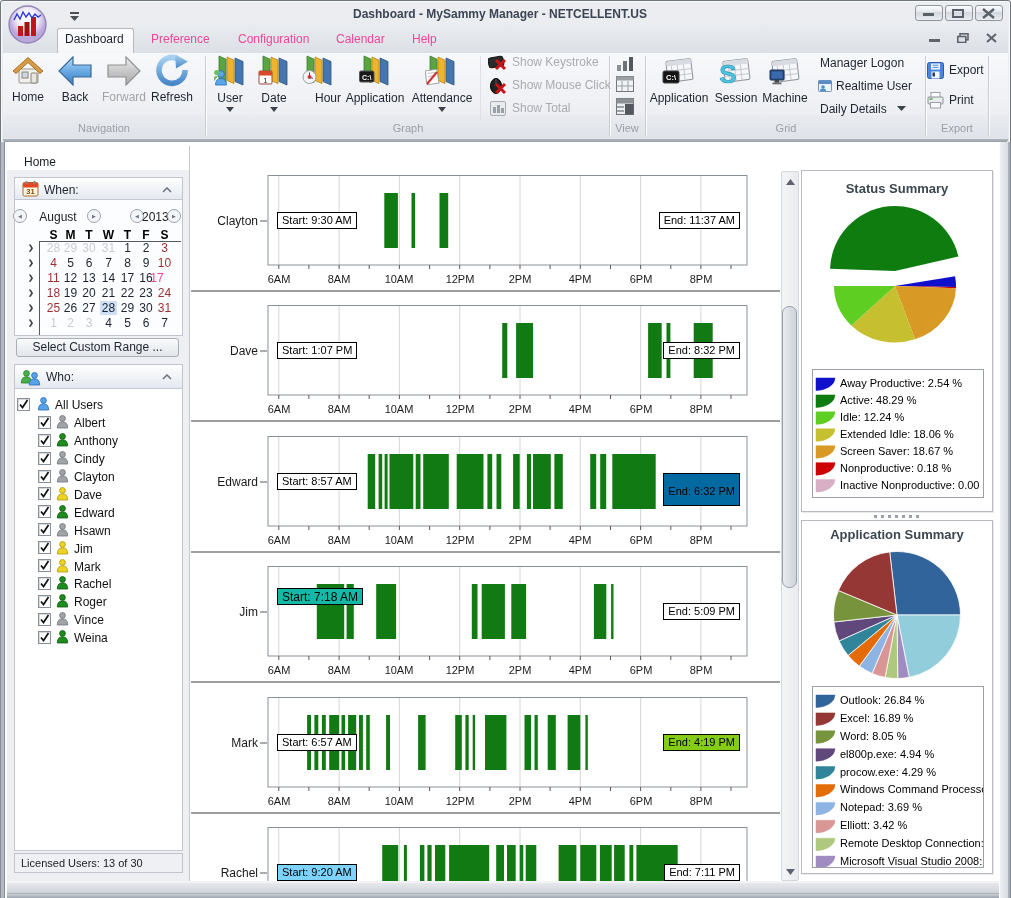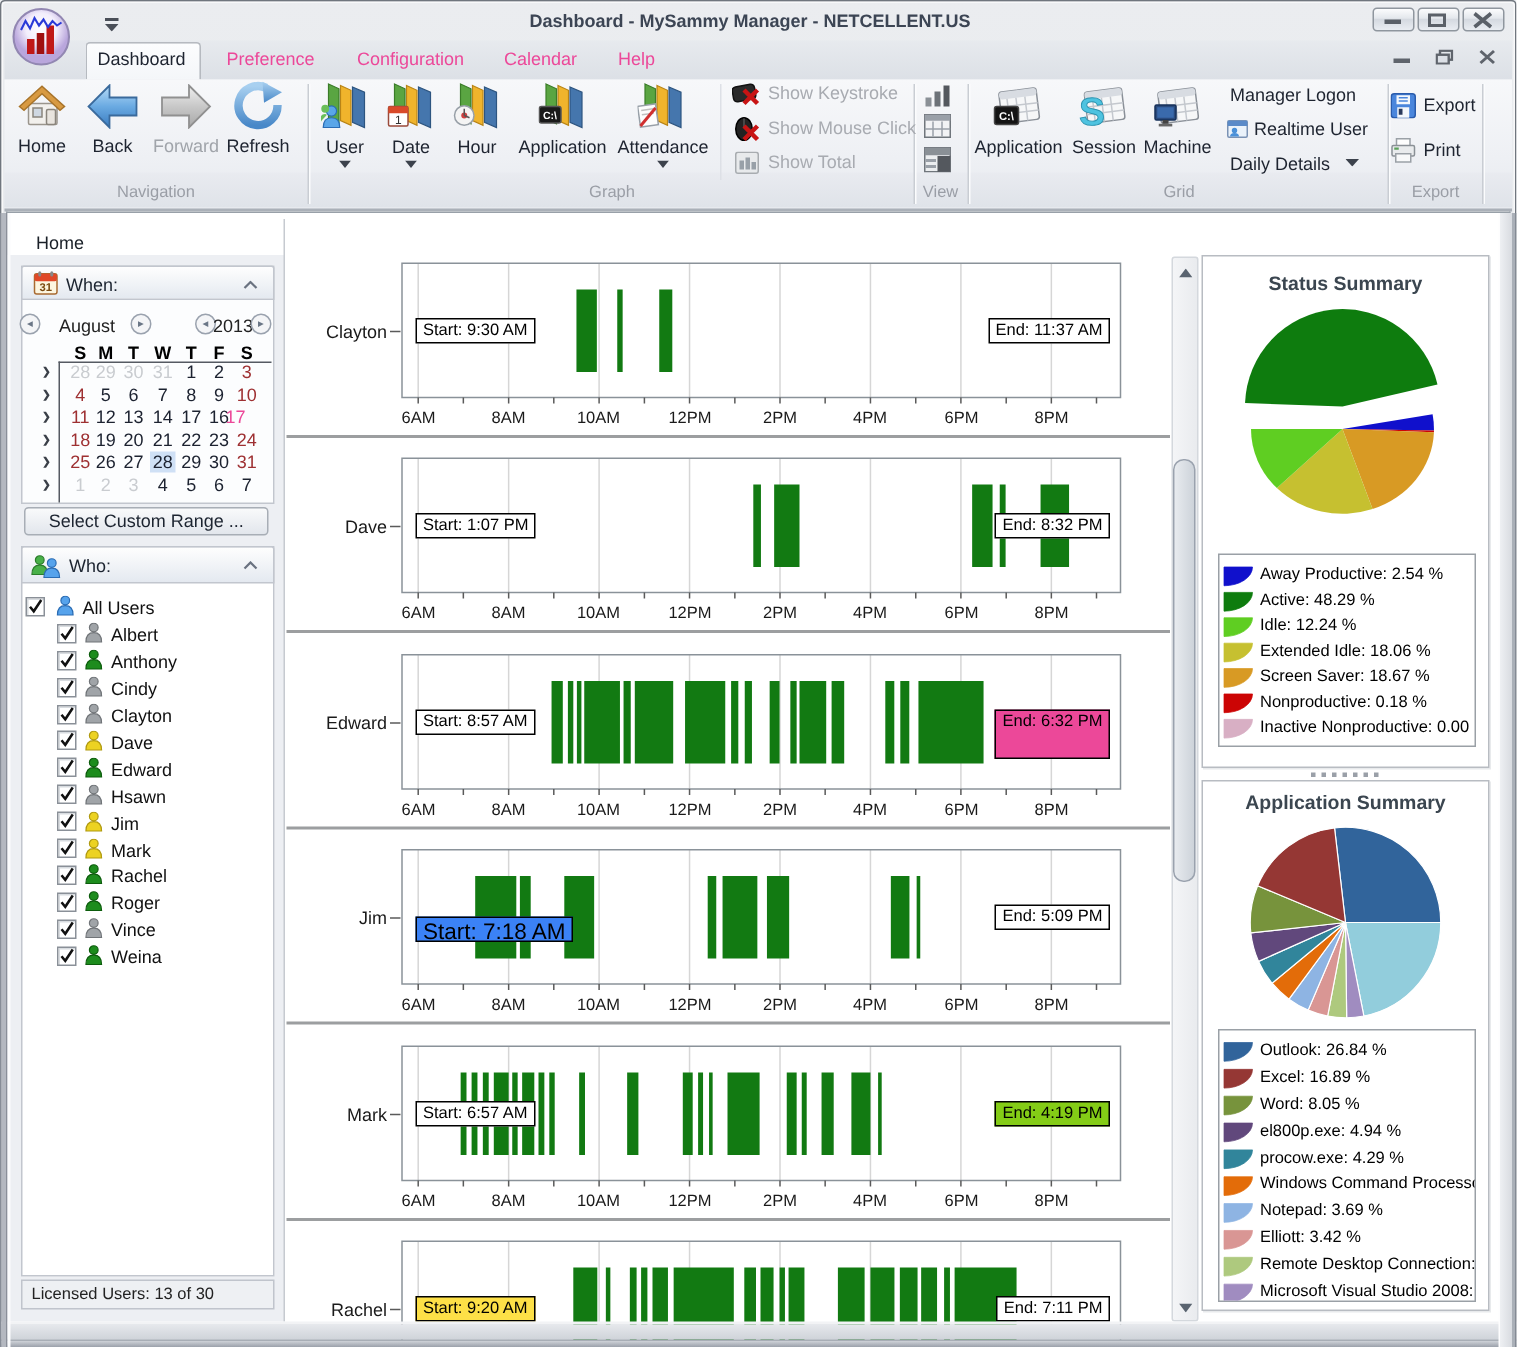--- a/index.html
+++ b/index.html
@@ -156,21 +156,21 @@
 <path d="M5 1 L12 4.2 V27.6 L5 24.4 Z" fill="#5aa542" stroke="#3a7c28" stroke-width="0.8"></path>
 <g transform="rotate(-8 7 22)">
       <rect x="1" y="15" width="12" height="14" fill="#fdfdfd" stroke="#98a0a8"></rect>
       <line x1="3" y1="18" x2="11" y2="18" stroke="#c0c0c0"></line>
       <line x1="3" y1="21" x2="11" y2="21" stroke="#c0c0c0"></line>
     </g>
     <line x1="2" y1="29" x2="12" y2="17" stroke="#d03030" stroke-width="2"></line>
   </svg>
 <div class="riblbl" style="left:185px;top:91px;width:90px">User</div>
 <div class="riblbl" style="left:229px;top:91px;width:90px">Date</div>
-<div class="riblbl" style="left:273px;top:91px;width:90px">Hour</div>
+<div class="riblbl" style="left:283px;top:91px;width:90px">Hour</div>
 <div class="riblbl" style="left:330px;top:91px;width:90px">Application</div>
 <div class="riblbl" style="left:397px;top:91px;width:90px">Attendance</div>
 <svg class="abs" style="left:226px;top:107px" width="8" height="5">
     <polygon points="0,0 8,0 4,5" fill="#3c424c"></polygon>
   </svg>
 <svg class="abs" style="left:270px;top:107px" width="8" height="5">
     <polygon points="0,0 8,0 4,5" fill="#3c424c"></polygon>
   </svg>
 <svg class="abs" style="left:438px;top:107px" width="8" height="5">
     <polygon points="0,0 8,0 4,5" fill="#3c424c"></polygon>
@@ -659,21 +659,21 @@
       <rect x="322.1" y="32" width="6.6" height="55" fill="#127a12"></rect>
       <rect x="335.9" y="32" width="4.2" height="55" fill="#127a12"></rect>
       <rect x="342.0" y="32" width="17.8" height="55" fill="#127a12"></rect>
       <rect x="363.4" y="32" width="8.4" height="55" fill="#127a12"></rect>
       <rect x="399.2" y="32" width="6.0" height="55" fill="#127a12"></rect>
       <rect x="409.2" y="32" width="6.0" height="55" fill="#127a12"></rect>
       <rect x="421.3" y="32" width="43.4" height="55" fill="#127a12"></rect>
     </svg>
 <div style="position:absolute;right:522px;top:53px;font-size:12px;color:#1a1a1a;white-space:nowrap">Edward</div>
 <div style="position:absolute;left:86px;top:51px;height:17px;border:1px solid #000;background:#fff;font-size:11px;color:#000;padding:1px 4px;white-space:nowrap">Start: 8:57 AM</div>
-<div style="position:absolute;right:40px;top:51px;height:33px;border:1px solid #000;background:#ec4899;font-size:11px;color:#000;padding:1px 4px;white-space:nowrap">End: 6:32 PM</div>
+<div style="position:absolute;right:40px;top:51px;height:33px;border:1px solid #000;background:#0369a1;font-size:11px;color:#000;padding:11px 4px;white-space:nowrap">End: 6:32 PM</div>
 <div style="position:absolute;left:63px;top:112px;width:50px;text-align:center;font-size:11px;color:#1a1a1a">6AM</div>
     <div style="position:absolute;left:123px;top:112px;width:50px;text-align:center;font-size:11px;color:#1a1a1a">8AM</div>
     <div style="position:absolute;left:183px;top:112px;width:50px;text-align:center;font-size:11px;color:#1a1a1a">10AM</div>
     <div style="position:absolute;left:244px;top:112px;width:50px;text-align:center;font-size:11px;color:#1a1a1a">12PM</div>
     <div style="position:absolute;left:304px;top:112px;width:50px;text-align:center;font-size:11px;color:#1a1a1a">2PM</div>
     <div style="position:absolute;left:364px;top:112px;width:50px;text-align:center;font-size:11px;color:#1a1a1a">4PM</div>
     <div style="position:absolute;left:425px;top:112px;width:50px;text-align:center;font-size:11px;color:#1a1a1a">6PM</div>
     <div style="position:absolute;left:485px;top:112px;width:50px;text-align:center;font-size:11px;color:#1a1a1a">8PM</div>
 <div style="position:absolute;left:0;top:129px;width:589px;height:2px;background:#9c9ea0"></div>
 </div>
@@ -708,21 +708,21 @@
       <rect x="125.8" y="32" width="27.4" height="55" fill="#127a12"></rect>
       <rect x="155.6" y="32" width="7.2" height="55" fill="#127a12"></rect>
       <rect x="185.2" y="32" width="19.9" height="55" fill="#127a12"></rect>
       <rect x="280.8" y="32" width="5.7" height="55" fill="#127a12"></rect>
       <rect x="290.7" y="32" width="23.2" height="55" fill="#127a12"></rect>
       <rect x="320.3" y="32" width="14.8" height="55" fill="#127a12"></rect>
       <rect x="402.9" y="32" width="12.4" height="55" fill="#127a12"></rect>
       <rect x="420.1" y="32" width="2.4" height="55" fill="#127a12"></rect>
     </svg>
 <div style="position:absolute;right:522px;top:53px;font-size:12px;color:#1a1a1a;white-space:nowrap">Jim</div>
-<div style="position:absolute;left:86px;top:59px;height:17px;border:1px solid #000;background:#3b82f6;font-size:15px;color:#000;padding:1px 4px;white-space:nowrap">Start: 7:18 AM</div>
+<div style="position:absolute;left:86px;top:36px;height:17px;border:1px solid #000;background:#14b8a6;font-size:12px;color:#000;padding:1px 4px;white-space:nowrap">Start: 7:18 AM</div>
 <div style="position:absolute;right:40px;top:51px;height:17px;border:1px solid #000;background:#fff;font-size:11px;color:#000;padding:1px 4px;white-space:nowrap">End: 5:09 PM</div>
 <div style="position:absolute;left:63px;top:112px;width:50px;text-align:center;font-size:11px;color:#1a1a1a">6AM</div>
     <div style="position:absolute;left:123px;top:112px;width:50px;text-align:center;font-size:11px;color:#1a1a1a">8AM</div>
     <div style="position:absolute;left:183px;top:112px;width:50px;text-align:center;font-size:11px;color:#1a1a1a">10AM</div>
     <div style="position:absolute;left:244px;top:112px;width:50px;text-align:center;font-size:11px;color:#1a1a1a">12PM</div>
     <div style="position:absolute;left:304px;top:112px;width:50px;text-align:center;font-size:11px;color:#1a1a1a">2PM</div>
     <div style="position:absolute;left:364px;top:112px;width:50px;text-align:center;font-size:11px;color:#1a1a1a">4PM</div>
     <div style="position:absolute;left:425px;top:112px;width:50px;text-align:center;font-size:11px;color:#1a1a1a">6PM</div>
     <div style="position:absolute;left:485px;top:112px;width:50px;text-align:center;font-size:11px;color:#1a1a1a">8PM</div>
 <div style="position:absolute;left:0;top:129px;width:589px;height:2px;background:#9c9ea0"></div>
@@ -827,21 +827,21 @@
       <rect x="328.7" y="32" width="3.6" height="55" fill="#127a12"></rect>
       <rect x="334.7" y="32" width="10.6" height="55" fill="#127a12"></rect>
       <rect x="367.6" y="32" width="17.8" height="55" fill="#127a12"></rect>
       <rect x="389.3" y="32" width="16.0" height="55" fill="#127a12"></rect>
       <rect x="408.9" y="32" width="11.8" height="55" fill="#127a12"></rect>
       <rect x="423.1" y="32" width="10.6" height="55" fill="#127a12"></rect>
       <rect x="438.4" y="32" width="3.9" height="55" fill="#127a12"></rect>
       <rect x="445.4" y="32" width="41.3" height="55" fill="#127a12"></rect>
     </svg>
 <div style="position:absolute;right:522px;top:53px;font-size:12px;color:#1a1a1a;white-space:nowrap">Rachel</div>
-<div style="position:absolute;left:86px;top:51px;height:17px;border:1px solid #000;background:#fde047;font-size:11px;color:#000;padding:1px 4px;white-space:nowrap">Start: 9:20 AM</div>
+<div style="position:absolute;left:86px;top:51px;height:17px;border:1px solid #000;background:#7dd3fc;font-size:11px;color:#000;padding:1px 4px;white-space:nowrap">Start: 9:20 AM</div>
 <div style="position:absolute;right:40px;top:51px;height:17px;border:1px solid #000;background:#fff;font-size:11px;color:#000;padding:1px 4px;white-space:nowrap">End: 7:11 PM</div>
 
 </div>
 <div class="abs" style="left:781px;top:171px;width:18px;height:710px;background:linear-gradient(90deg,#f4f5f7,#e9ebee);border:1px solid #d4d8dd;border-radius:2px"></div>
 <svg class="abs" style="left:786px;top:179px" width="9" height="6">
     <polygon points="4.5,0 9,6 0,6" fill="#5a6470"></polygon>
   </svg>
 <svg class="abs" style="left:786px;top:869px" width="9" height="6">
     <polygon points="0,0 9,0 4.5,6" fill="#5a6470"></polygon>
   </svg>

